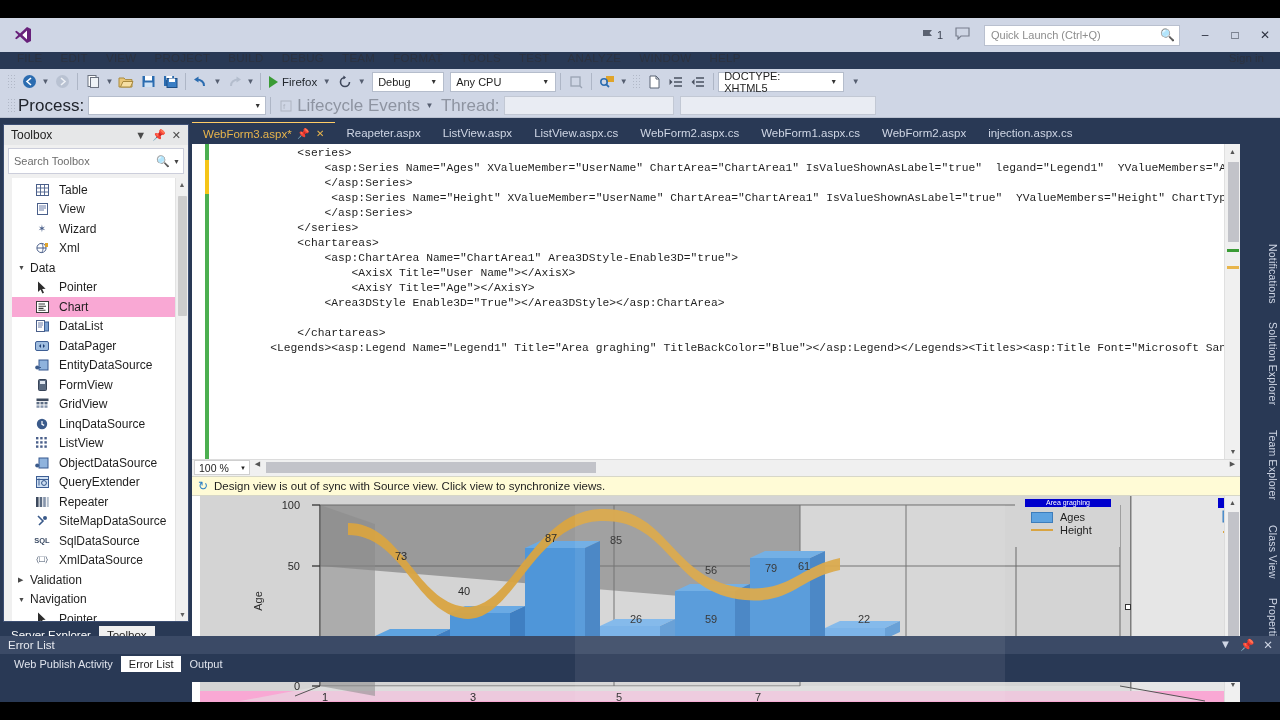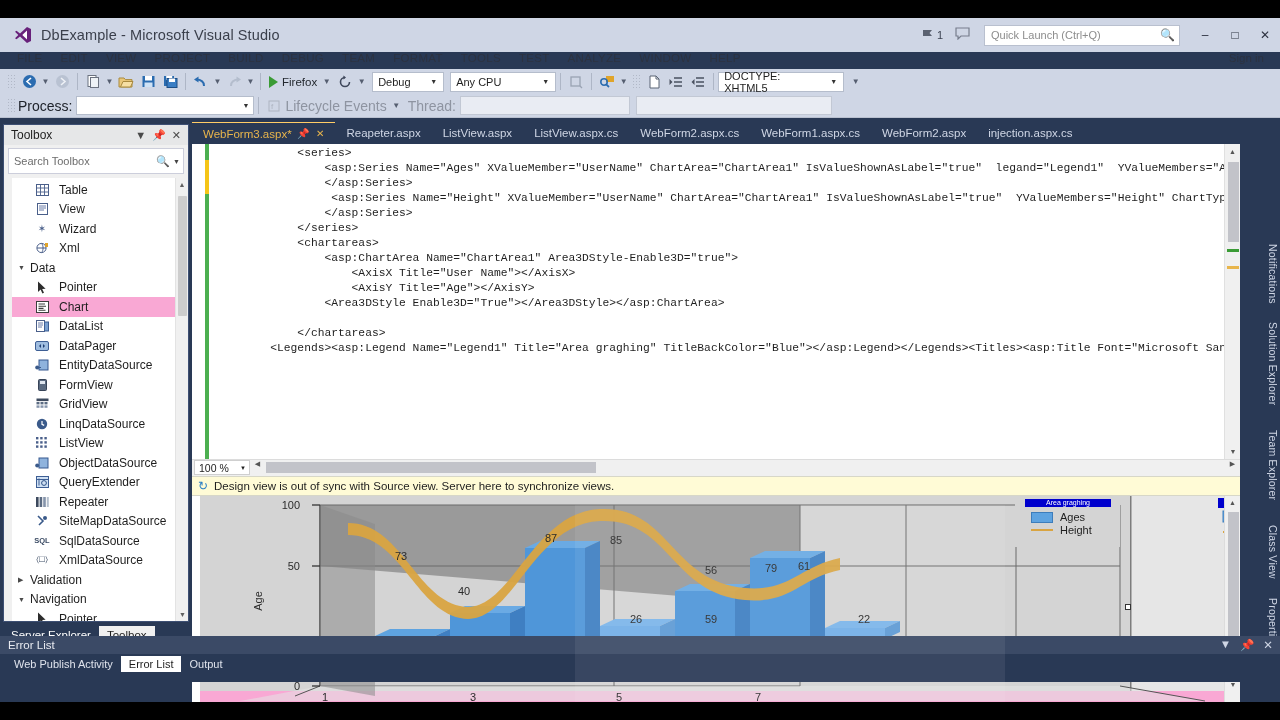--- a/index.html
+++ b/index.html
@@ -103,21 +103,21 @@
   .tri-green { width:0;height:0;border-left:9px solid #3a9b35;border-top:6px solid transparent;border-bottom:6px solid transparent;}
 
   
   .toolbar2 {
     position: absolute; left: 0; top: 94px;
     width: 1280px; height: 24px;
     background: #cfd6e5;
     display:flex; align-items:center; padding-left:4px;
     border-bottom: 1px solid #b9c0cf;
   }
-  .t2-label { font-size:14px; color:#20242c; margin-right:4px; }
+  .t2-label { font-size:17px; color:#20242c; margin-right:4px; }
   .t2-label.dim { color:#8e94a1; }
   .t2-input {
     height:19px; background:#fff; border:1px solid #b5bdcc;
     display:flex; align-items:center; font-size:11px;
   }
   .t2-input .cb-arrow{ margin-left:auto; font-size:7px; padding:0 4px; color:#333;}
 
   
   .main {
     position:absolute; left:0; top:118px; width:1280px; height:518px;
@@ -319,21 +319,20 @@
 
   <div class="blackbar-top"></div>
 
   <div class="titlebar">
     <div class="vs-logo">
       <svg width="18" height="18" viewBox="0 0 18 18">
         <path d="M13 1 L17 3 L17 15 L13 17 L6 10.5 L2.5 13.2 L1 12.3 L4.3 9 L1 5.7 L2.5 4.8 L6 7.5 Z" fill="#68217a"></path>
         <path d="M13 4.6 L8.3 9 L13 13.4 Z" fill="#fff"></path>
       </svg>
     </div>
-    <span class="title-text">DbExample - Microsoft Visual Studio</span>
 
     <div class="title-right">
       <div class="notif-flag">
         <svg width="12" height="12" viewBox="0 0 12 12">
           <path d="M1 1 L10 1 L7.5 4 L10 7 L1 7 Z" fill="#5a6170"></path>
         </svg>
         <span>1</span>
       </div>
       <div class="speech-icon">
         <svg width="15" height="13" viewBox="0 0 15 13">
@@ -815,21 +814,21 @@
         <div class="harrow">◀</div>
         <div class="hscroll-track">
           <div class="hscroll-thumb" style="left:0; width:330px;"></div>
         </div>
         <div class="harrow">▶</div>
       </div>
     </div>
 
     <div class="syncbar">
       <span class="sicon">↻</span>
-      <span>Design view is out of sync with Source view. Server here to synchronize views.</span>
+      <span>Design view is out of sync with Source view. Click view to synchronize views.</span>
     </div>
 
     <div class="design">
       <div class="design-canvas">
         <div class="chartbox">
           <svg width="1040" height="208" viewBox="0 0 1040 208">
 
             <rect x="0" y="0" width="930" height="195" fill="#d4d4d4"></rect>
 
             <rect x="930" y="0" width="110" height="195" fill="#e6e6e6"></rect>

